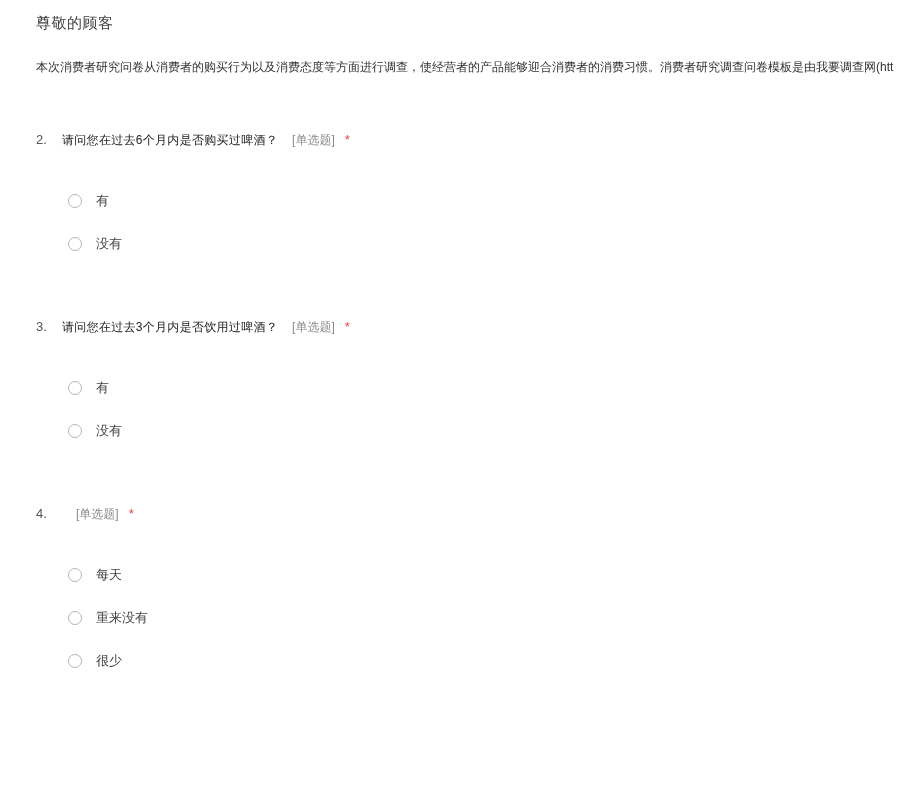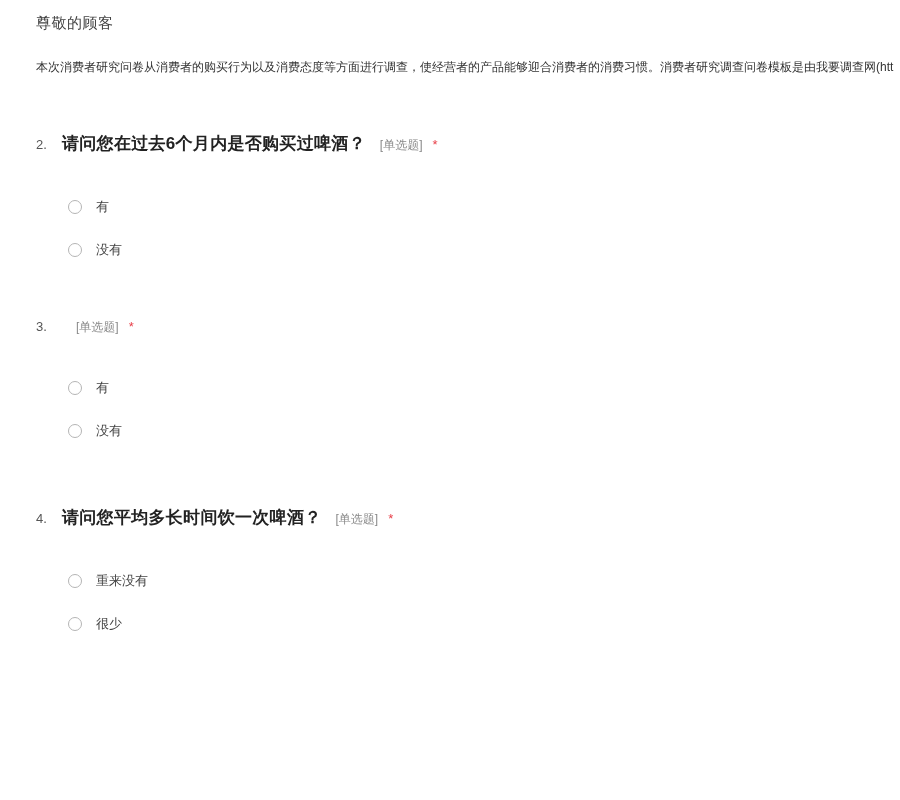--- a/index.html
+++ b/index.html
@@ -49,22 +49,22 @@
     align-items: baseline;
     padding-left: 36px;
   }
   .q-number {
     width: 26px;
     font-size: 13px;
     color: #555555;
     flex: 0 0 26px;
   }
   .q-text {
-    font-size: 17px;
-    font-weight: bold;
+    font-size: 12px;
+    font-weight: normal;
     color: #222222;
     letter-spacing: 0.3px;
   }
   .q-type {
     font-size: 12px;
     color: #888888;
     margin-left: 14px;
   }
   .q-required {
     font-size: 13px;
@@ -118,43 +118,47 @@
       <div class="option-row">
         <span class="radio"></span>
         <span class="option-label">没有</span>
       </div>
     </div>
   </div>
 
   <div class="question-block" style="top:319px;">
     <div class="q-header">
       <span class="q-number">3.</span>
+      <span class="q-text">请问您在过去3个月内是否饮用过啤酒？</span>
       <span class="q-type">[单选题]</span>
       <span class="q-required">*</span>
     </div>
     <div class="options">
       <div class="option-row">
         <span class="radio"></span>
         <span class="option-label">有</span>
       </div>
       <div class="option-row">
         <span class="radio"></span>
         <span class="option-label">没有</span>
       </div>
     </div>
   </div>
 
   <div class="question-block" style="top:506px;">
     <div class="q-header">
       <span class="q-number">4.</span>
-      <span class="q-text">请问您平均多长时间饮一次啤酒？</span>
       <span class="q-type">[单选题]</span>
       <span class="q-required">*</span>
     </div>
     <div class="options">
+      <div class="option-row">
+        <span class="radio"></span>
+        <span class="option-label">每天</span>
+      </div>
       <div class="option-row">
         <span class="radio"></span>
         <span class="option-label">重来没有</span>
       </div>
       <div class="option-row">
         <span class="radio"></span>
         <span class="option-label">很少</span>
       </div>
     </div>
   </div>

